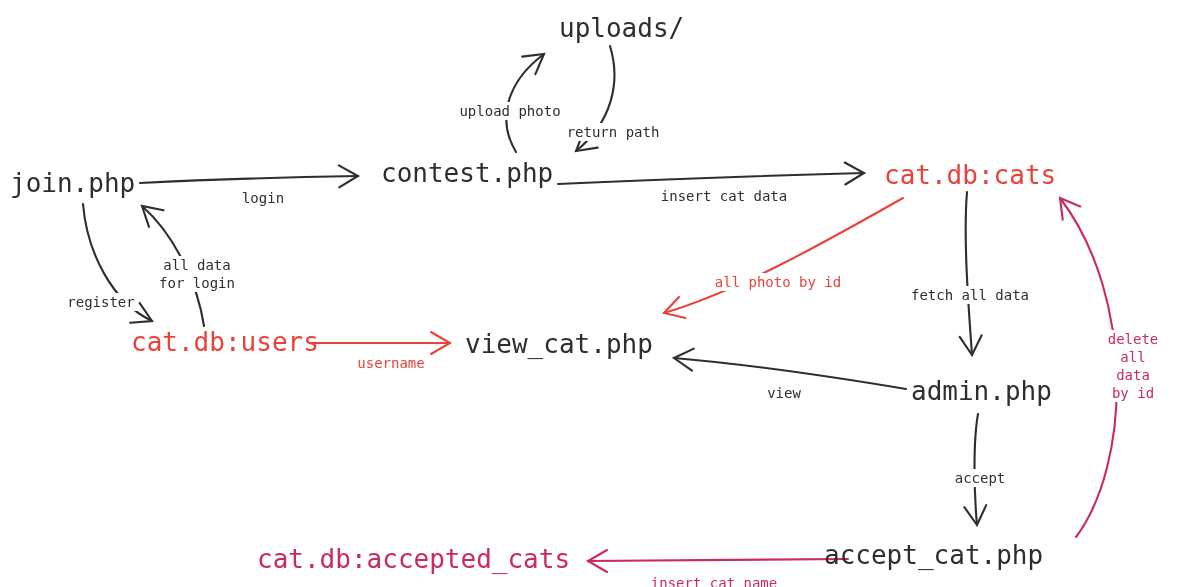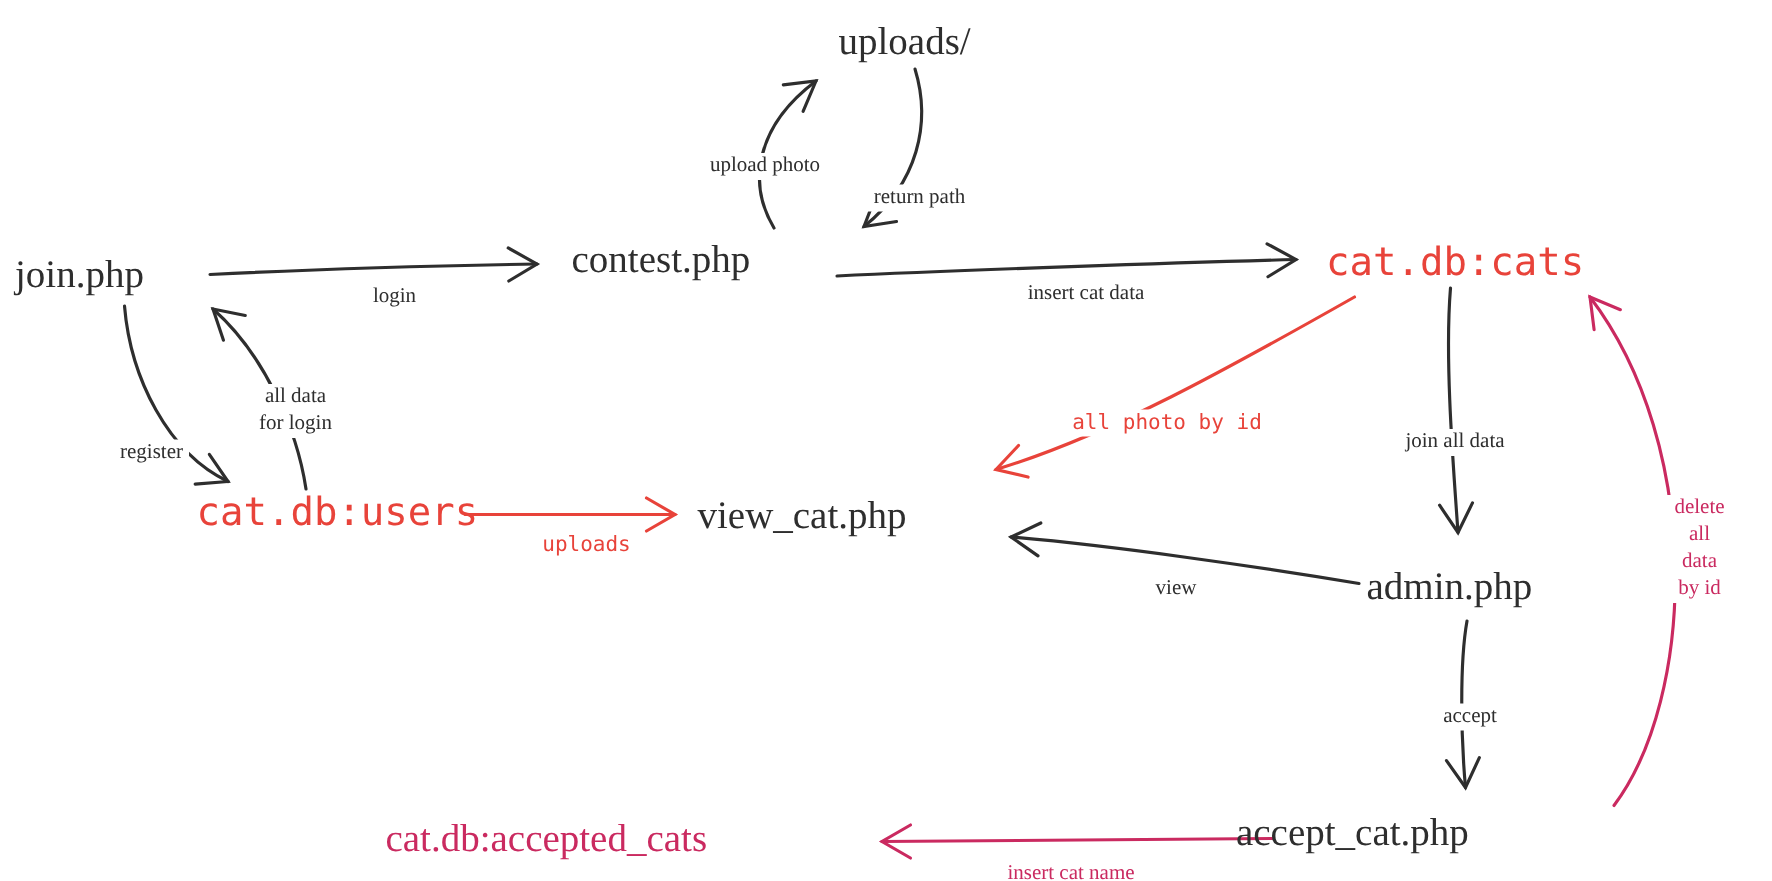--- a/index.html
+++ b/index.html
@@ -29,23 +29,23 @@
   .edge-label{
     position:absolute;
     font-size:14px;line-height:18px;
     white-space:pre-line;
     background:var(--bg);
     padding:0 4px;
     transform:translateX(-50%);
     text-align:center;
     margin-top:20px;
   }
-  .c-ink{color:var(--ink);font-family:Liberation Serif, serif;}
+  .c-ink{color:var(--ink);}
   .c-red{color:var(--red);text-align:center;}
-  .c-pink{color:var(--pink);font-family:Liberation Serif, serif;}
+  .c-pink{color:var(--pink);}
 </style>
 </head>
 <body>
 
 <div class="diagram">
 
   <svg class="edges" width="1181" height="587" viewBox="0 0 1181 587">
     <defs>
       <marker id="ah-ink" markerUnits="userSpaceOnUse" markerWidth="48" markerHeight="48" refX="23" refY="15" orient="auto">
         <path d="M 4,4 L 23,15 L 4,26" fill="none" stroke="var(--ink)" stroke-width="2.3" stroke-linecap="round"></path>
@@ -83,22 +83,22 @@
   <div class="node c-ink" style="left:824px;top:540px">accept_cat.php</div>
   <div class="node c-pink" style="left:257px;top:544px">cat.db:accepted_cats</div>
 
   <div class="edge-label c-ink" style="left:263px;top:169px">login</div>
   <div class="edge-label c-ink" style="left:510px;top:82px">upload photo</div>
   <div class="edge-label c-ink" style="left:613px;top:103px">return path</div>
   <div class="edge-label c-ink" style="left:724px;top:167px">insert cat data</div>
   <div class="edge-label c-ink" style="left:101px;top:273px">register</div>
   <div class="edge-label c-ink" style="left:197px;top:236px">all data
 for login</div>
-  <div class="edge-label c-red" style="left:391px;top:334px">uploads</div>
+  <div class="edge-label c-red" style="left:391px;top:334px">username</div>
   <div class="edge-label c-red" style="left:778px;top:253px">all photo by id</div>
-  <div class="edge-label c-ink" style="left:970px;top:266px">join all data</div>
+  <div class="edge-label c-ink" style="left:970px;top:266px">fetch all data</div>
   <div class="edge-label c-ink" style="left:784px;top:364px">view</div>
   <div class="edge-label c-ink" style="left:980px;top:449px">accept</div>
   <div class="edge-label c-pink" style="left:714px;top:554px">insert cat name</div>
   <div class="edge-label c-pink" style="left:1133px;top:310px">delete all
 data by id</div>
 
 </div>
 
 </body></html>

